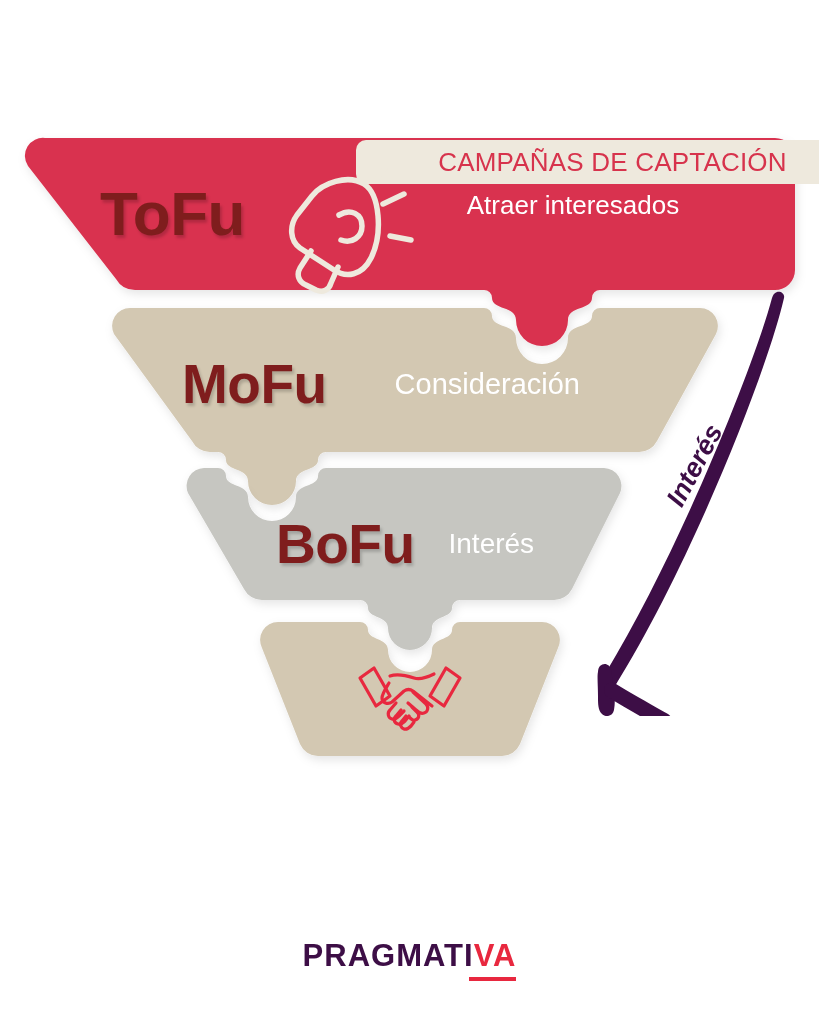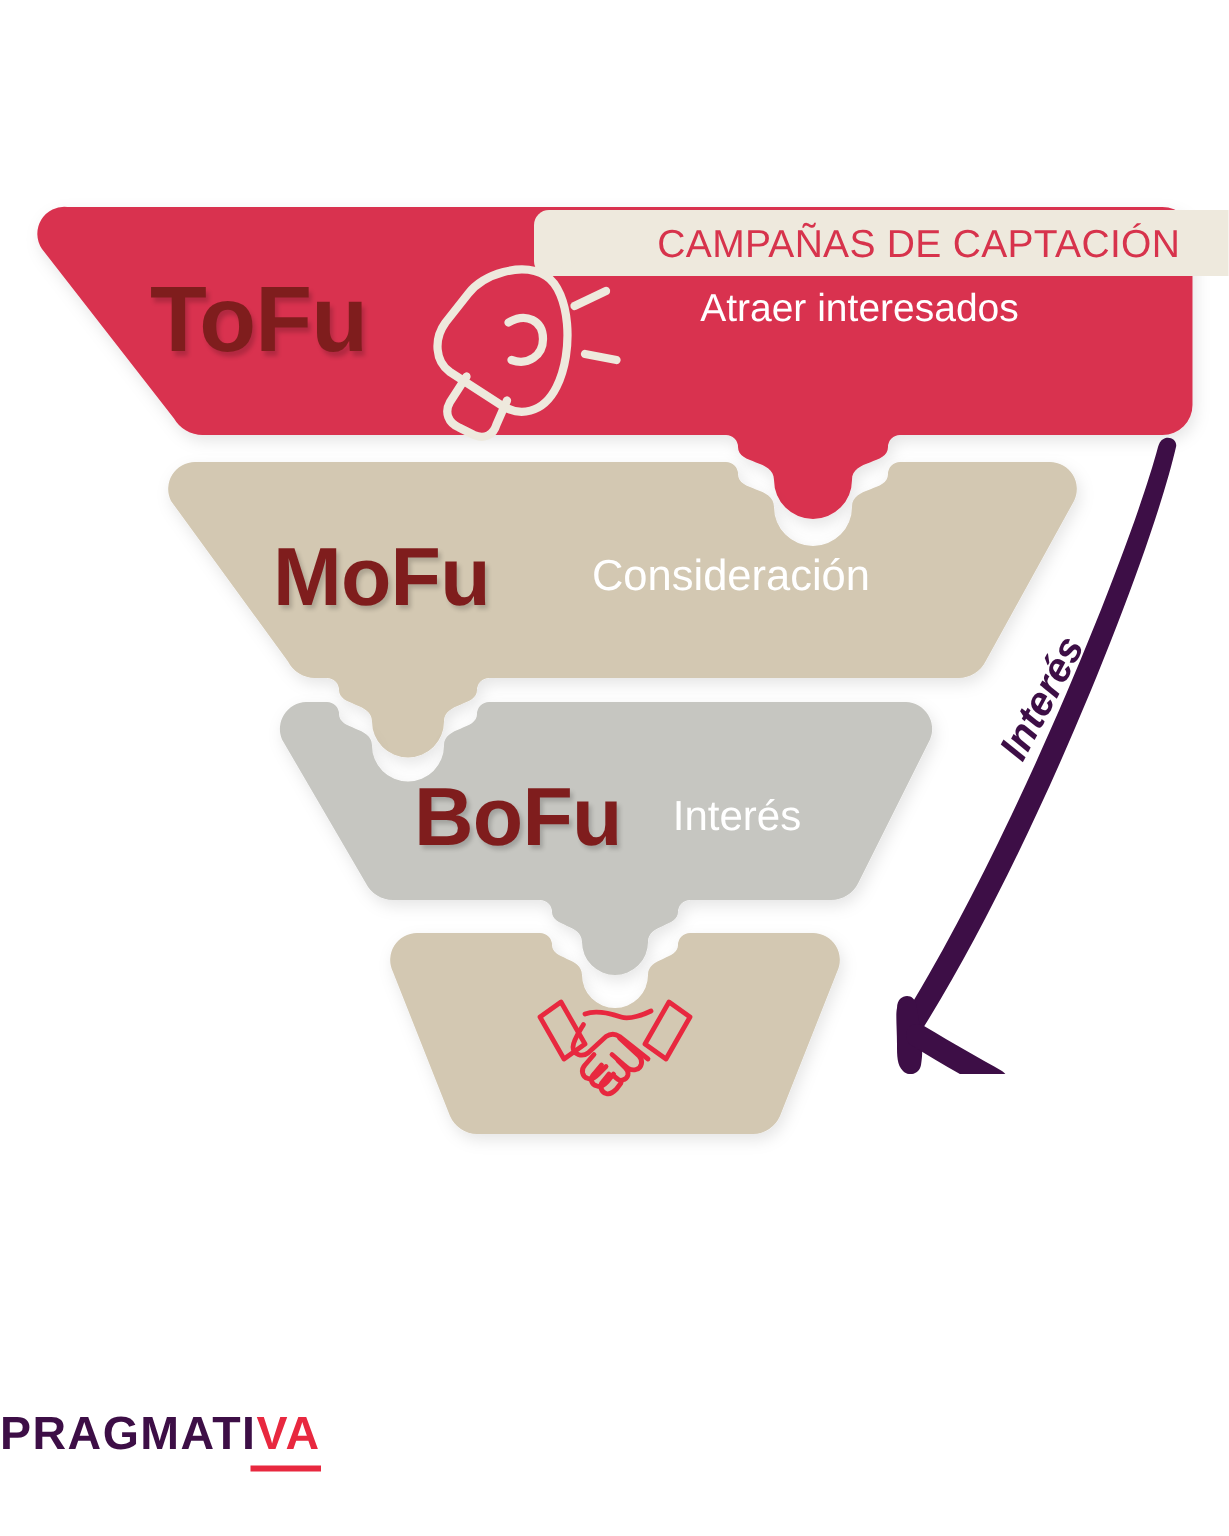--- a/index.html
+++ b/index.html
@@ -131,21 +131,21 @@
     text-align: center;
     pointer-events: none;
   }
 
   
   #logo {
     position: absolute;
     left: 0;
     right: 0;
     top: 938px;
-    text-align: left;
+    text-align: center;
   }
   #logo .logo-wrap {
     display: inline-block;
     position: relative;
     font-size: 31px;
     font-weight: bold;
     letter-spacing: 1px;
   }
   #logo .logo-primary { color: #3D0E46; }
   #logo .logo-accent  { color: #E8283F; }

